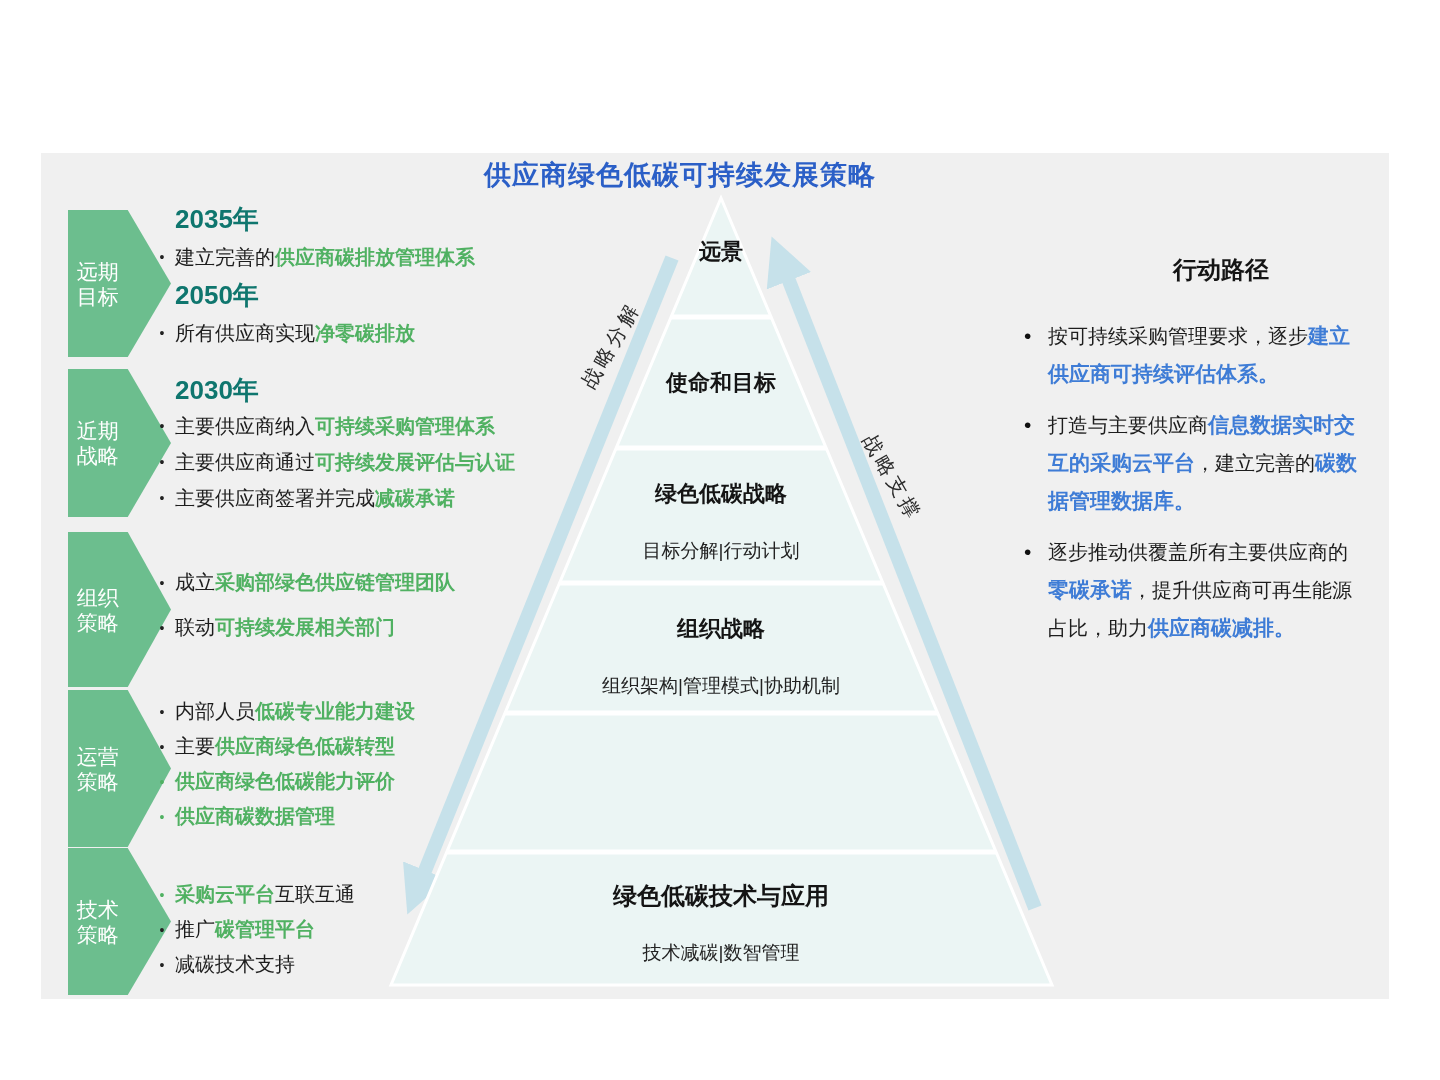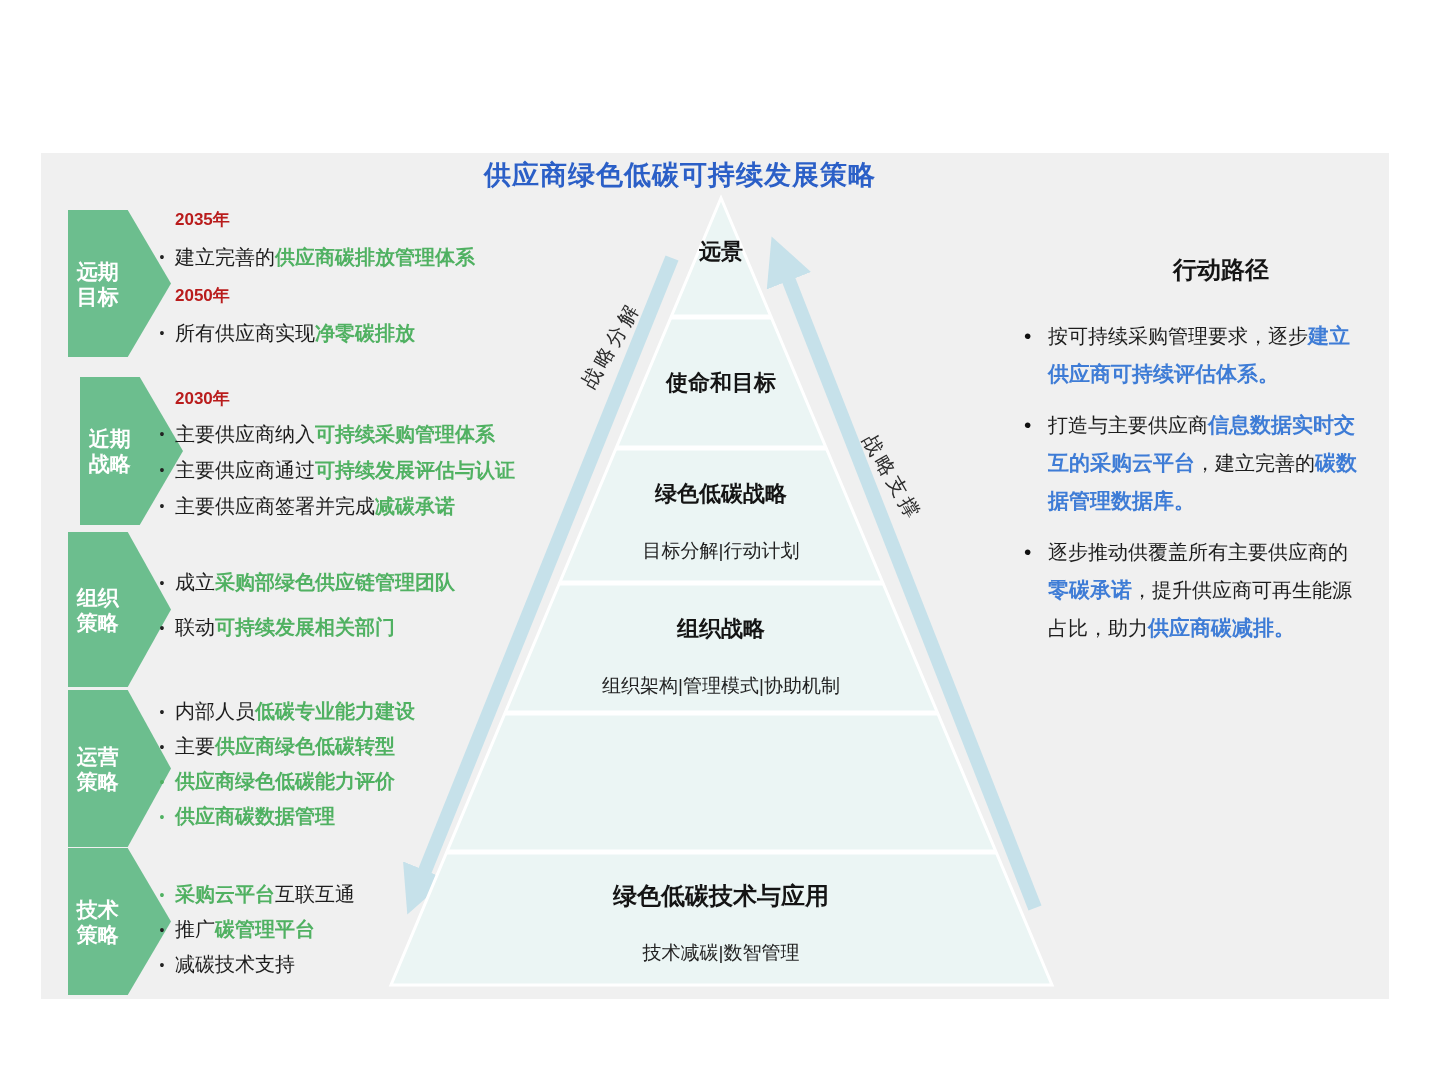--- a/index.html
+++ b/index.html
@@ -8,32 +8,32 @@
   .slide{position:absolute;left:41px;top:153px;width:1348px;height:846px;background:#F0F0F0;}
   .pyr-svg{position:absolute;left:0;top:0;width:1348px;height:846px;}
 
   .title{position:absolute;left:299px;top:4px;width:680px;margin:0;text-align:center;
          font-size:27px;font-weight:bold;color:#2B5FC7;letter-spacing:1px;}
 
   
   .chevron{position:absolute;left:27px;width:103px;background:#6CBE8E;
            clip-path:polygon(0 0,58% 0,100% 50%,58% 100%,0 100%);
            display:flex;align-items:center;}
-  .chev-label{width:58%;text-align:center;color:#ffffff;font-weight:bold;
+  .chev-label{width:58%;text-align:center;color:#ffffff;font-weight:normal;
               font-size:21px;line-height:25px;}
-  .c1{top:57px;height:147px;} .c2{top:224px;height:148px;margin-left:12px;} .c3{top:379px;height:155px;}
+  .c1{top:57px;height:147px;} .c2{top:216px;height:148px;} .c3{top:379px;height:155px;}
   .c4{top:537px;height:157px;} .c5{top:695px;height:147px;}
 
   
   .sec-content{position:absolute;left:108px;width:430px;}
-  .t1{top:47px;} .t2{top:227px;} .t3{top:407px;} .t4{top:541px;} .t5{top:724px;}
+  .t1{top:47px;} .t2{top:219px;} .t3{top:407px;} .t4{top:541px;} .t5{top:724px;}
   .line{display:flex;align-items:center;white-space:nowrap;}
   .t1 .line{height:38px;} .t2 .line{height:36px;} .t3 .line{height:45px;}
   .t4 .line{height:35px;} .t5 .line{height:35px;}
-  .year{font-size:17px;font-weight:bold;color:#b91c1c;padding-left:26px;}
+  .year{font-size:26px;font-weight:bold;color:#0f766e;padding-left:26px;}
   .dot{width:26px;text-align:center;font-size:14px;color:#222222;flex:0 0 26px;}
   .dot-g{color:#50B162;}
   .seg-k{font-size:20px;color:#1d1d1d;}
   .seg-g{font-size:20px;color:#50B162;font-weight:bold;}
 
   
   .pyr-label{position:absolute;left:460px;width:440px;text-align:center;}
   .pyr-title{font-size:22px;font-weight:bold;color:#141414;line-height:30px;}
   .pyr-sub{font-size:19px;color:#222222;line-height:26px;margin-top:29px;}
   .p1{top:84px;font-family:Liberation Serif, serif;} .p2{top:215px;} .p3{top:326px;} .p4{top:461px;} .p5{top:596px;} .p6{top:728px;}

